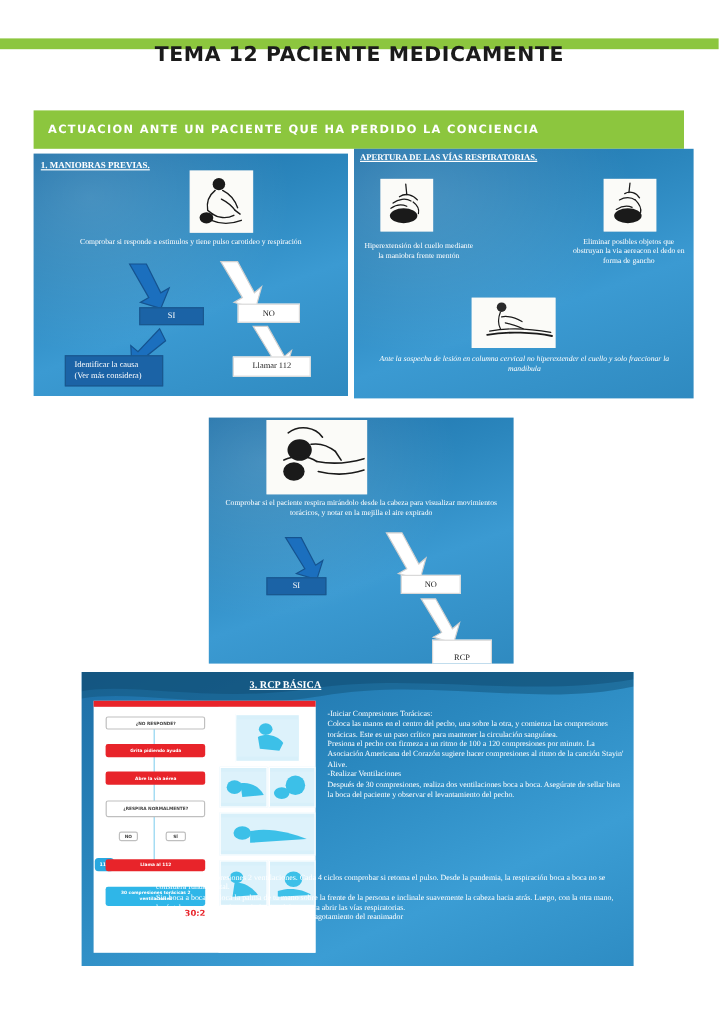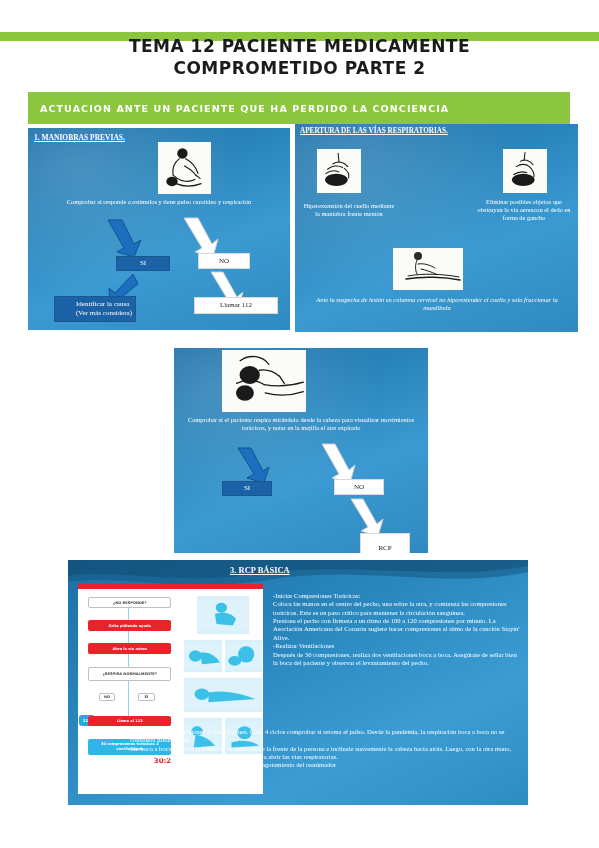--- a/index.html
+++ b/index.html
@@ -76,21 +76,21 @@
   .fbox{
     position:absolute;
     display:flex;align-items:center;justify-content:center;
     text-align:left;
     font-size:7px;
     line-height:1.25;
     box-sizing:border-box;
   }
   .fbox.dark{background:#1b63a6;color:#fff;border:1px solid #19588f;}
   .fbox.light{background:#ffffff;color:#1a1a1a;border:1px solid #d9d9d9;}
-  .fbox.left-align{justify-content:flex-start;text-align:left;padding-left:21px;}
+  .fbox.left-align{justify-content:flex-start;text-align:left;padding-left:7px;}
 
   
   .arrow{position:absolute;}
   .arrow svg{display:block;}
 
   
   .wave{
     position:absolute;left:0;top:0;width:100%;height:34px;
     overflow:hidden;pointer-events:none;
   }
@@ -139,21 +139,20 @@
 </style>
 </head>
 <body>
 
 <div class="page">
 
   <div class="green-rule"></div>
 
   <div class="doc-title">
     <span>TEMA 12 PACIENTE MEDICAMENTE</span>
-    <span>COMPROMETIDO PARTE 2</span>
   </div>
 
   <div class="banner">
     <div class="banner-text">ACTUACION ANTE UN PACIENTE QUE HA PERDIDO LA CONCIENCIA</div>
   </div>
 
   <div class="slide blue" style="left:28px;top:128px;width:262px;height:202px;">
 
     <div class="slide-title" style="left:6px;top:5px;font-size:7.5px;">1. MANIOBRAS PREVIAS.</div>
 
@@ -201,21 +200,21 @@
       <svg width="36" height="40" viewBox="0 0 36 40">
         <path d="M3 2 L15 2 L29 27 L35 22 L30 39 L13 34 L20 30 L3 2 Z" fill="#ffffff" stroke="#cfcfcf" stroke-width="1"></path>
       </svg>
     </div>
 
     <div class="fbox dark left-align" style="left:26px;top:168px;width:82px;height:26px;flex-direction:column;align-items:flex-start;justify-content:center;">
       <span>Identificar la causa</span>
       <span>(Ver más considera)</span>
     </div>
 
-    <div class="fbox light" style="left:166px;top:169px;width:84px;height:17px;">Llamar 112</div>
+    <div class="fbox light" style="left:166px;top:169px;width:65px;height:17px;">Llamar 112</div>
   </div>
 
   <div class="slide blue" style="left:295px;top:124px;width:283px;height:208px;">
 
     <div class="slide-title" style="left:5px;top:3px;font-size:7.2px;">APERTURA DE LAS VÍAS RESPIRATORIAS.</div>
 
     <div class="thumb" style="left:22px;top:25px;width:44px;height:44px;">
       <svg viewBox="0 0 100 100" aria-hidden="true">
         <rect width="100" height="100" fill="#fbfbf8"></rect>
         <g stroke="#1a1a1a" stroke-width="2.4" fill="none" stroke-linecap="round">
@@ -312,21 +311,21 @@
   <div class="slide" style="left:68px;top:560px;width:460px;height:245px;
               background:linear-gradient(155deg,#1d6ea6 0%,#2a88bf 40%,#3b9dd4 72%,#2e8cc3 100%);">
 
     <div class="wave">
       <svg width="460" height="34" viewBox="0 0 460 34" preserveAspectRatio="none">
         <path d="M0 0 L460 0 L460 12 C380 30 290 4 200 20 C120 34 50 14 0 22 Z" fill="#14577f" opacity=".55"></path>
         <path d="M0 0 L460 0 L460 6 C370 22 280 0 190 14 C110 26 40 8 0 16 Z" fill="#0f4a6e" opacity=".45"></path>
       </svg>
     </div>
 
-    <div class="slide-title" style="left:140px;top:5px;font-size:8.5px;margin-left:22px;">3. RCP BÁSICA</div>
+    <div class="slide-title" style="left:140px;top:5px;font-size:8.5px;">3. RCP BÁSICA</div>
 
     <div class="infographic" style="left:10px;top:24px;width:185px;height:210px;">
 
       <div class="ig-col-left">
         <div class="ig-line" style="left:48%;top:18px;width:1px;height:110px;"></div>
 
         <div class="ig-node white" style="top:8px;height:11px;">¿NO RESPONDE?</div>
         <div class="ig-node red" style="top:31px;height:11px;">Grita pidiendo ayuda</div>
         <div class="ig-node red" style="top:54px;height:11px;">Abre la vía aérea</div>
         <div class="ig-node white" style="top:78px;height:14px;padding:0 2px;">¿RESPIRA NORMALMENTE?</div>

